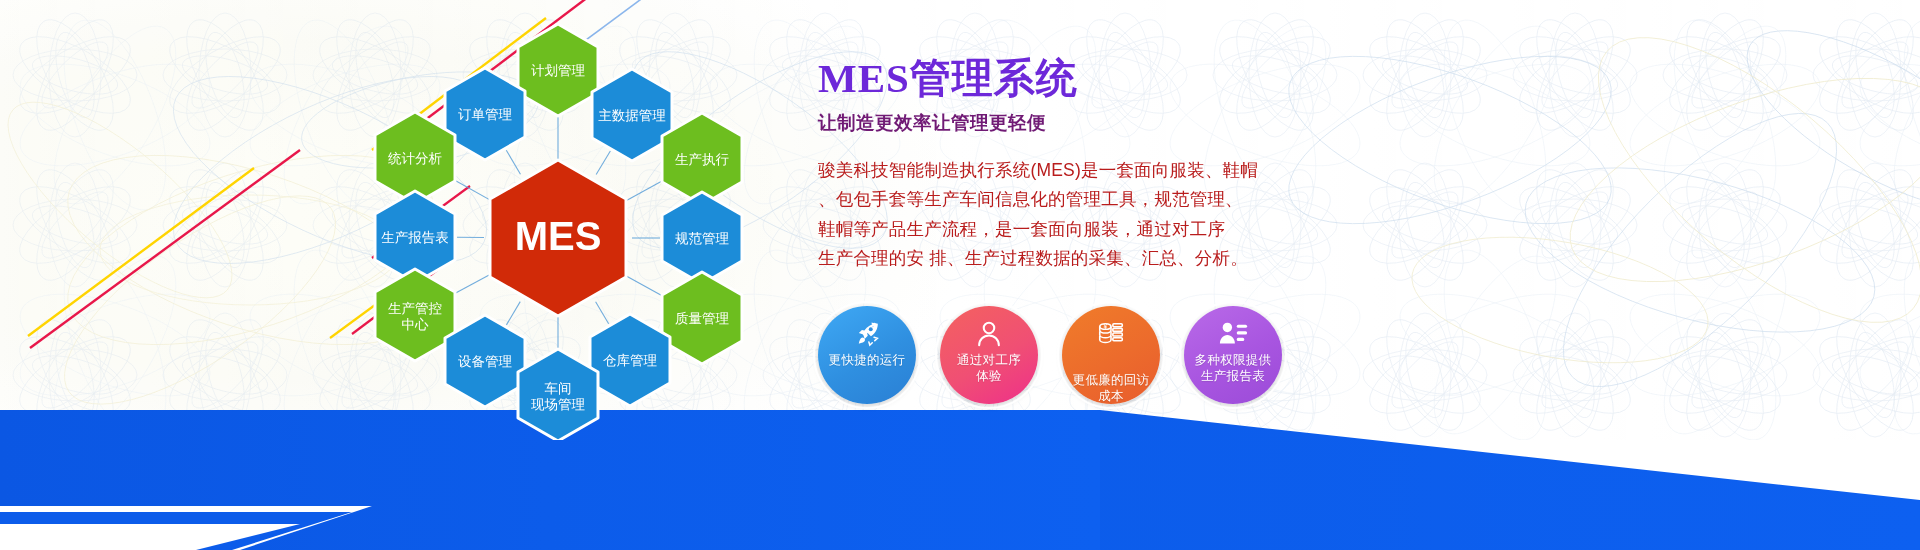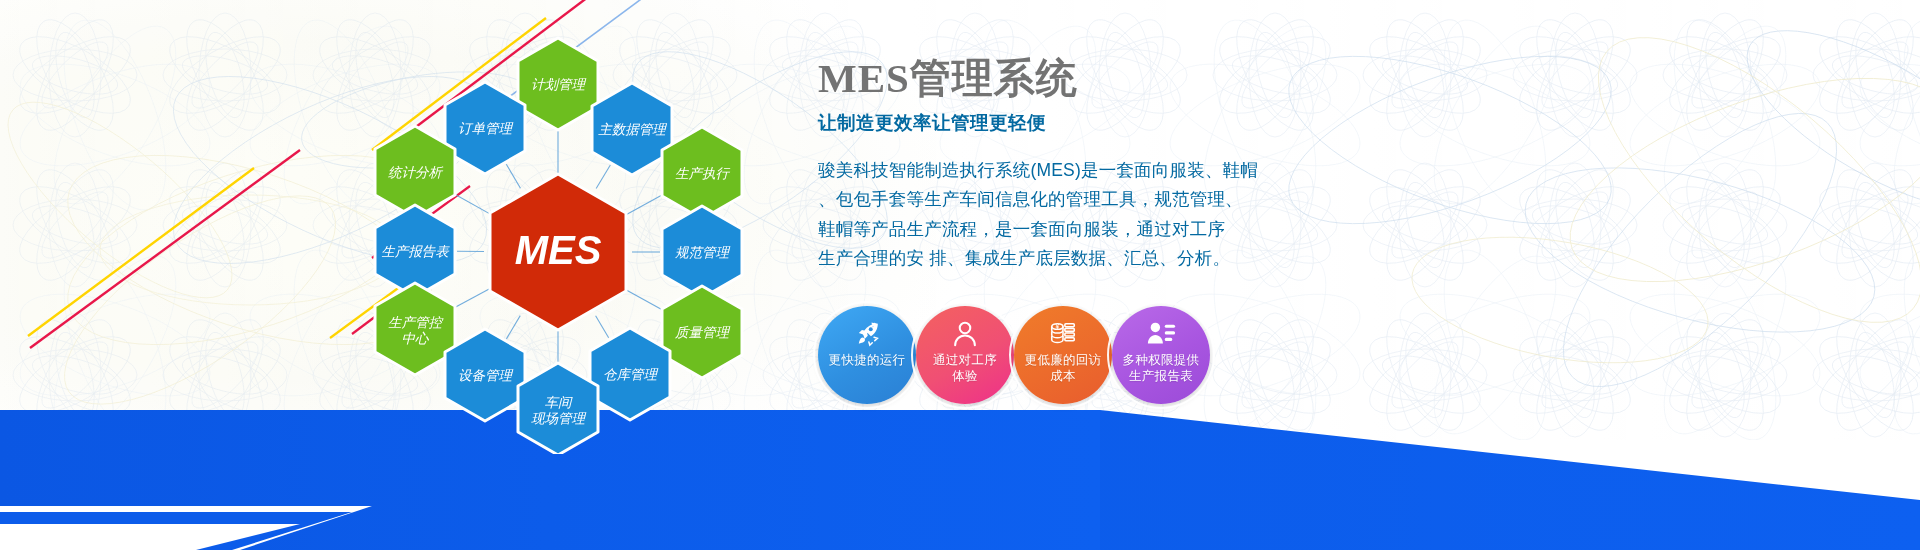--- a/index.html
+++ b/index.html
@@ -18,52 +18,52 @@
       radial-gradient(ellipse 900px 420px at 300px 210px, #fdfdf4 0%, #fafaf2 40%, #ffffff 75%),
       linear-gradient(180deg,#ffffff 0%,#fdfdfd 60%,#fafafa 100%);
   }
   .bg-guilloche { position:absolute; inset:0; opacity:.85; }
   .bg-blue-band { position:absolute; left:0; right:0; bottom:0; }
 
   
   .accents { position:absolute; inset:0; pointer-events:none; }
 
   
-  #hexwrap { position:absolute; left:330px; top:24px; width:470px; height:430px;font-style:italic; }
+  #hexwrap { position:absolute; left:330px; top:10px; width:470px; height:430px; }
 
   
   .right-col { position:absolute; left:818px; top:56px; width:470px; }
   .title {
     font-family:"Liberation Serif", serif;
     font-weight:bold;
     font-size:41px;
     letter-spacing:1px;
-    color:#737373;
+    color:#6d28d9;
     line-height:1.12;
     white-space:nowrap;
   }
   .subtitle {
     margin-top:8px;
     font-size:18.5px;
     font-weight:bold;
-    color:#0369a1;
+    color:#701a75;
     letter-spacing:.5px;
     white-space:nowrap;
   }
   .para { margin-top:21px; }
   .para p {
     font-size:17.5px;
-    color:#0369a1;
+    color:#b91c1c;
     line-height:29.5px;
     letter-spacing:.2px;
     white-space:nowrap;
   }
 
   
-  .badges { position:absolute; left:818px; top:306px; display:flex; gap:0; }
+  .badges { position:absolute; left:818px; top:306px; display:flex; gap:24px; }
   .badge {
     width:98px; height:98px; border-radius:50%;
     display:flex; flex-direction:column; align-items:center; justify-content:flex-start;
     position:relative;
     color:#ffffff;
     box-shadow:0 2px 6px rgba(0,0,0,.18);
   }
   .badge .ring {
     position:absolute; inset:-5px; border-radius:50%;
     border:2px solid rgba(255,255,255,.92);
@@ -74,21 +74,21 @@
     margin-top:3px;
     font-size:12.5px;
     line-height:16px;
     text-align:center;
     width:86px;
     letter-spacing:.3px;
     text-shadow:0 1px 1px rgba(0,0,0,.12);
   }
   .b1 { background:linear-gradient(150deg,#3fa9f5 0%,#2f8fe0 55%,#2a7fd4 100%); }
   .b2 { background:linear-gradient(150deg,#f4625f 0%,#f04f74 55%,#ee2f8a 100%); }
-  .b3 { background:linear-gradient(150deg,#f07c2a 0%,#ec6b2c 55%,#e85c2e 100%); }
+  .b3 { background:linear-gradient(150deg,#f07c2a 0%,#ec6b2c 55%,#e85c2e 100%);justify-content:space-between; }
   .b4 { background:linear-gradient(150deg,#b96ae8 0%,#a855e0 55%,#9b4bd8 100%); }
 </style>
 </head>
 <body>
 
 <div id="stage">
 
   <div class="bg-base"></div>
 
   <svg class="bg-guilloche" width="1920" height="550" viewBox="0 0 1920 550">
@@ -254,21 +254,21 @@
     </svg>
   </div>
 
   <div class="right-col">
     <div class="title">MES管理系统</div>
     <div class="subtitle">让制造更效率让管理更轻便</div>
     <div class="para" id="para-block">
         <p>骏美科技智能制造执行系统(MES)是一套面向服装、鞋帽</p>
         <p>、包包手套等生产车间信息化的管理工具，规范管理、</p>
         <p>鞋帽等产品生产流程，是一套面向服装，通过对工序</p>
-        <p>生产合理的安 排、集成生产底层数据、汇总、分析。</p>
+        <p>生产合理的安 排、生产过程数据的采集、汇总、分析。</p>
       </div>
   </div>
 
   <div class="badges" id="badge-row">
       <div class="badge b1">
         <div class="ring"></div>
         <div class="b-icon">
           <svg width="30" height="30" viewBox="0 0 32 32">
             <path d="M20.5 4c4 0 7 1 7 1s.2 3.2-1.3 6.4c-1.3 2.8-3.5 5.2-6 7l-4.3-4.3c1.8-2.6 4.2-4.8 7-6.1" fill="#fff"></path>
             <path d="M24.8 4.9c-3.9.6-8.6 3.1-11.6 7.4l-2.6-.6-3.3 3.3 4 1.3.9.9 1.3 4 3.3-3.3-.6-2.6c4.3-3 6.8-7.7 7.4-11.6l1.2-1.2-1.2 1.2z" fill="#fff"></path>

